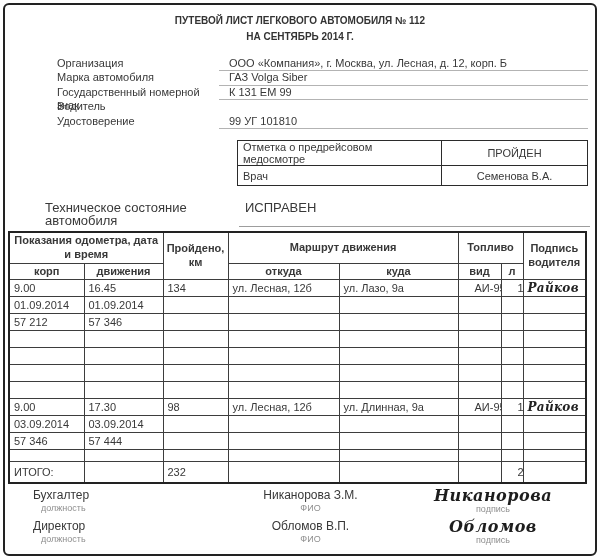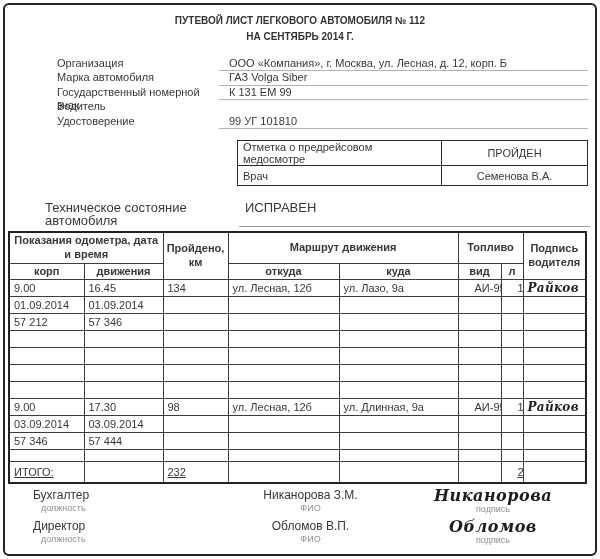--- a/index.html
+++ b/index.html
@@ -37,21 +37,21 @@
     position:absolute;left:8px;top:231px;width:577px;table-layout:fixed;
     border-collapse:collapse;font-size:11px;color:#383838;
   }
   .trip th,.trip td{border:1px solid #3d3d3d;overflow:hidden;white-space:nowrap;}
   .trip{border:2px solid #222;}
   .trip th{font-weight:bold;text-align:center;padding:1px 2px;line-height:1.25;}
   .trip thead tr:first-child{height:29px;}
   .trip thead tr:last-child{height:16px;}
   .trip tbody tr{height:17px;}
   .trip tbody tr:nth-child(11){height:12px;}
-  .trip tbody tr:nth-child(12){height:21px;text-decoration:underline;}
+  .trip tbody tr:nth-child(12){height:21px;}
   .trip td{padding:0 4px;}
   .trip td.c5,.trip td.c6{text-align:center;padding:0 16px;}
   .sig{
     font-family:"DejaVu Serif",serif;font-style:italic;font-weight:bold;
     font-size:12px;letter-spacing:0.3px;color:#222;
   }
   
   .signs{position:absolute;left:33px;right:12px;top:488px;}
   .sign-row{display:flex;margin-bottom:5px;}
   .s-pos{width:190px;flex:none;}

